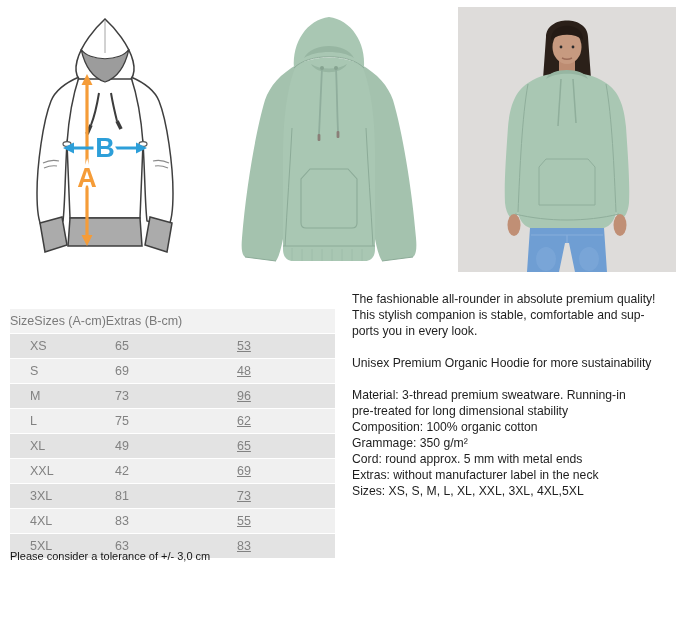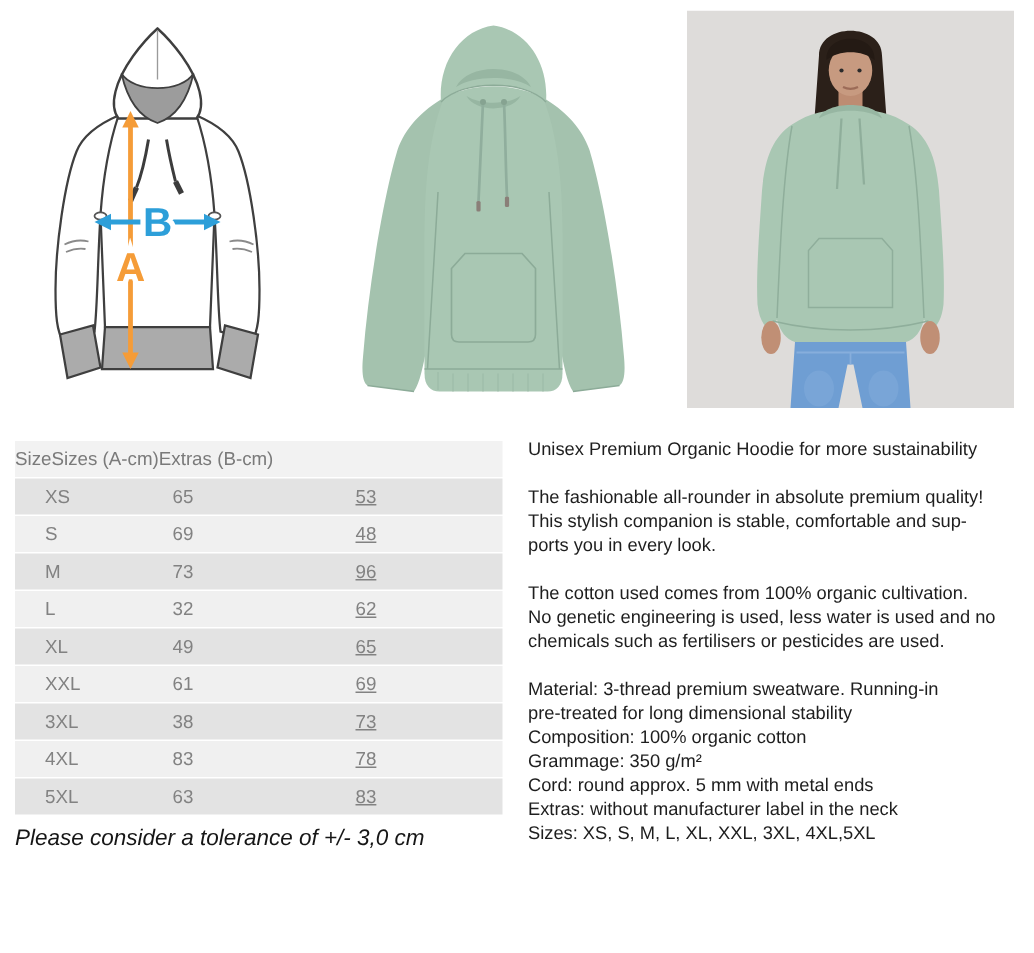--- a/index.html
+++ b/index.html
@@ -11,31 +11,31 @@
   .img-panel{position:absolute;}
   #diagram-panel{left:25px;top:14px;width:162px;height:244px;}
   #product-panel{left:222px;top:8px;width:214px;height:260px;}
   #model-panel{left:458px;top:7px;width:218px;height:265px;}
   .img-panel svg{display:block;width:100%;height:100%;}
   .dim-label{
     font-family:"Liberation Sans",sans-serif;font-weight:bold;font-size:27px;
     text-anchor:middle;paint-order:stroke;stroke:#ffffff;stroke-width:7px;
   }
   
-  .size-table{position:absolute;left:10px;top:294px;width:325px;font-size:12.5px;}
+  .size-table{position:absolute;left:10px;top:309px;width:325px;font-size:12.5px;}
   .t-row{display:flex;align-items:center;height:24px;margin-bottom:1px;}
   .t-head{background:#F2F2F2;color:#7A7A7A;}
   .t-body .t-row{color:#828282;}
   .t-body .t-row:nth-child(odd){background:#E3E3E3;}
   .t-body .t-row:nth-child(even){background:#F0F0F0;}
   .c1{width:105px;box-sizing:border-box;padding-left:20px;}
   .c2{width:122px;}
   .c3{flex:1;text-decoration:underline;}
   
-  .tolerance{position:absolute;left:10px;top:550px;font-size:15px;color:#161616;font-style:italic;}
+  .tolerance{position:absolute;left:10px;top:550px;font-size:11px;color:#161616;}
   
   .description{position:absolute;left:352px;top:291px;width:335px;
     font-size:12.2px;line-height:16px;color:#1E1E1E;}
   .description .para{white-space:pre-line;margin:0 0 16px 0;}
 </style>
 </head>
 <body>
 
 <div class="page">
 
@@ -197,62 +197,59 @@
         <div class="c2">69</div>
         <div class="c3">48</div>
       </div>
         <div class="t-row">
         <div class="c1">M</div>
         <div class="c2">73</div>
         <div class="c3">96</div>
       </div>
         <div class="t-row">
         <div class="c1">L</div>
-        <div class="c2">32</div>
+        <div class="c2">75</div>
         <div class="c3">62</div>
       </div>
         <div class="t-row">
         <div class="c1">XL</div>
         <div class="c2">49</div>
         <div class="c3">65</div>
       </div>
         <div class="t-row">
         <div class="c1">XXL</div>
-        <div class="c2">61</div>
+        <div class="c2">42</div>
         <div class="c3">69</div>
       </div>
         <div class="t-row">
         <div class="c1">3XL</div>
-        <div class="c2">38</div>
+        <div class="c2">81</div>
         <div class="c3">73</div>
       </div>
         <div class="t-row">
         <div class="c1">4XL</div>
         <div class="c2">83</div>
-        <div class="c3">78</div>
+        <div class="c3">55</div>
       </div>
         <div class="t-row">
         <div class="c1">5XL</div>
         <div class="c2">63</div>
         <div class="c3">83</div>
       </div>
       </div>
   </div>
 
   <div class="tolerance">Please consider a tolerance of +/- 3,0 cm</div>
 
   <div class="description">
 
-  <p class="para">Unisex Premium Organic Hoodie for more sustainability</p>
-      <p class="para">The fashionable all-rounder in absolute premium quality!
+  <p class="para">The fashionable all-rounder in absolute premium quality!
 This stylish companion is stable, comfortable and sup-
 ports you in every look.</p>
-      <p class="para">The cotton used comes from 100% organic cultivation.
-No genetic engineering is used, less water is used and no
-chemicals such as fertilisers or pesticides are used.</p>
+      <p class="para">Unisex Premium Organic Hoodie for more sustainability</p>
       <p class="para">Material: 3-thread premium sweatware. Running-in
 pre-treated for long dimensional stability
 Composition: 100% organic cotton
 Grammage: 350 g/m²
 Cord: round approx. 5 mm with metal ends
 Extras: without manufacturer label in the neck
 Sizes: XS, S, M, L, XL, XXL, 3XL, 4XL,5XL</p>
     </div>
 
 </div>

